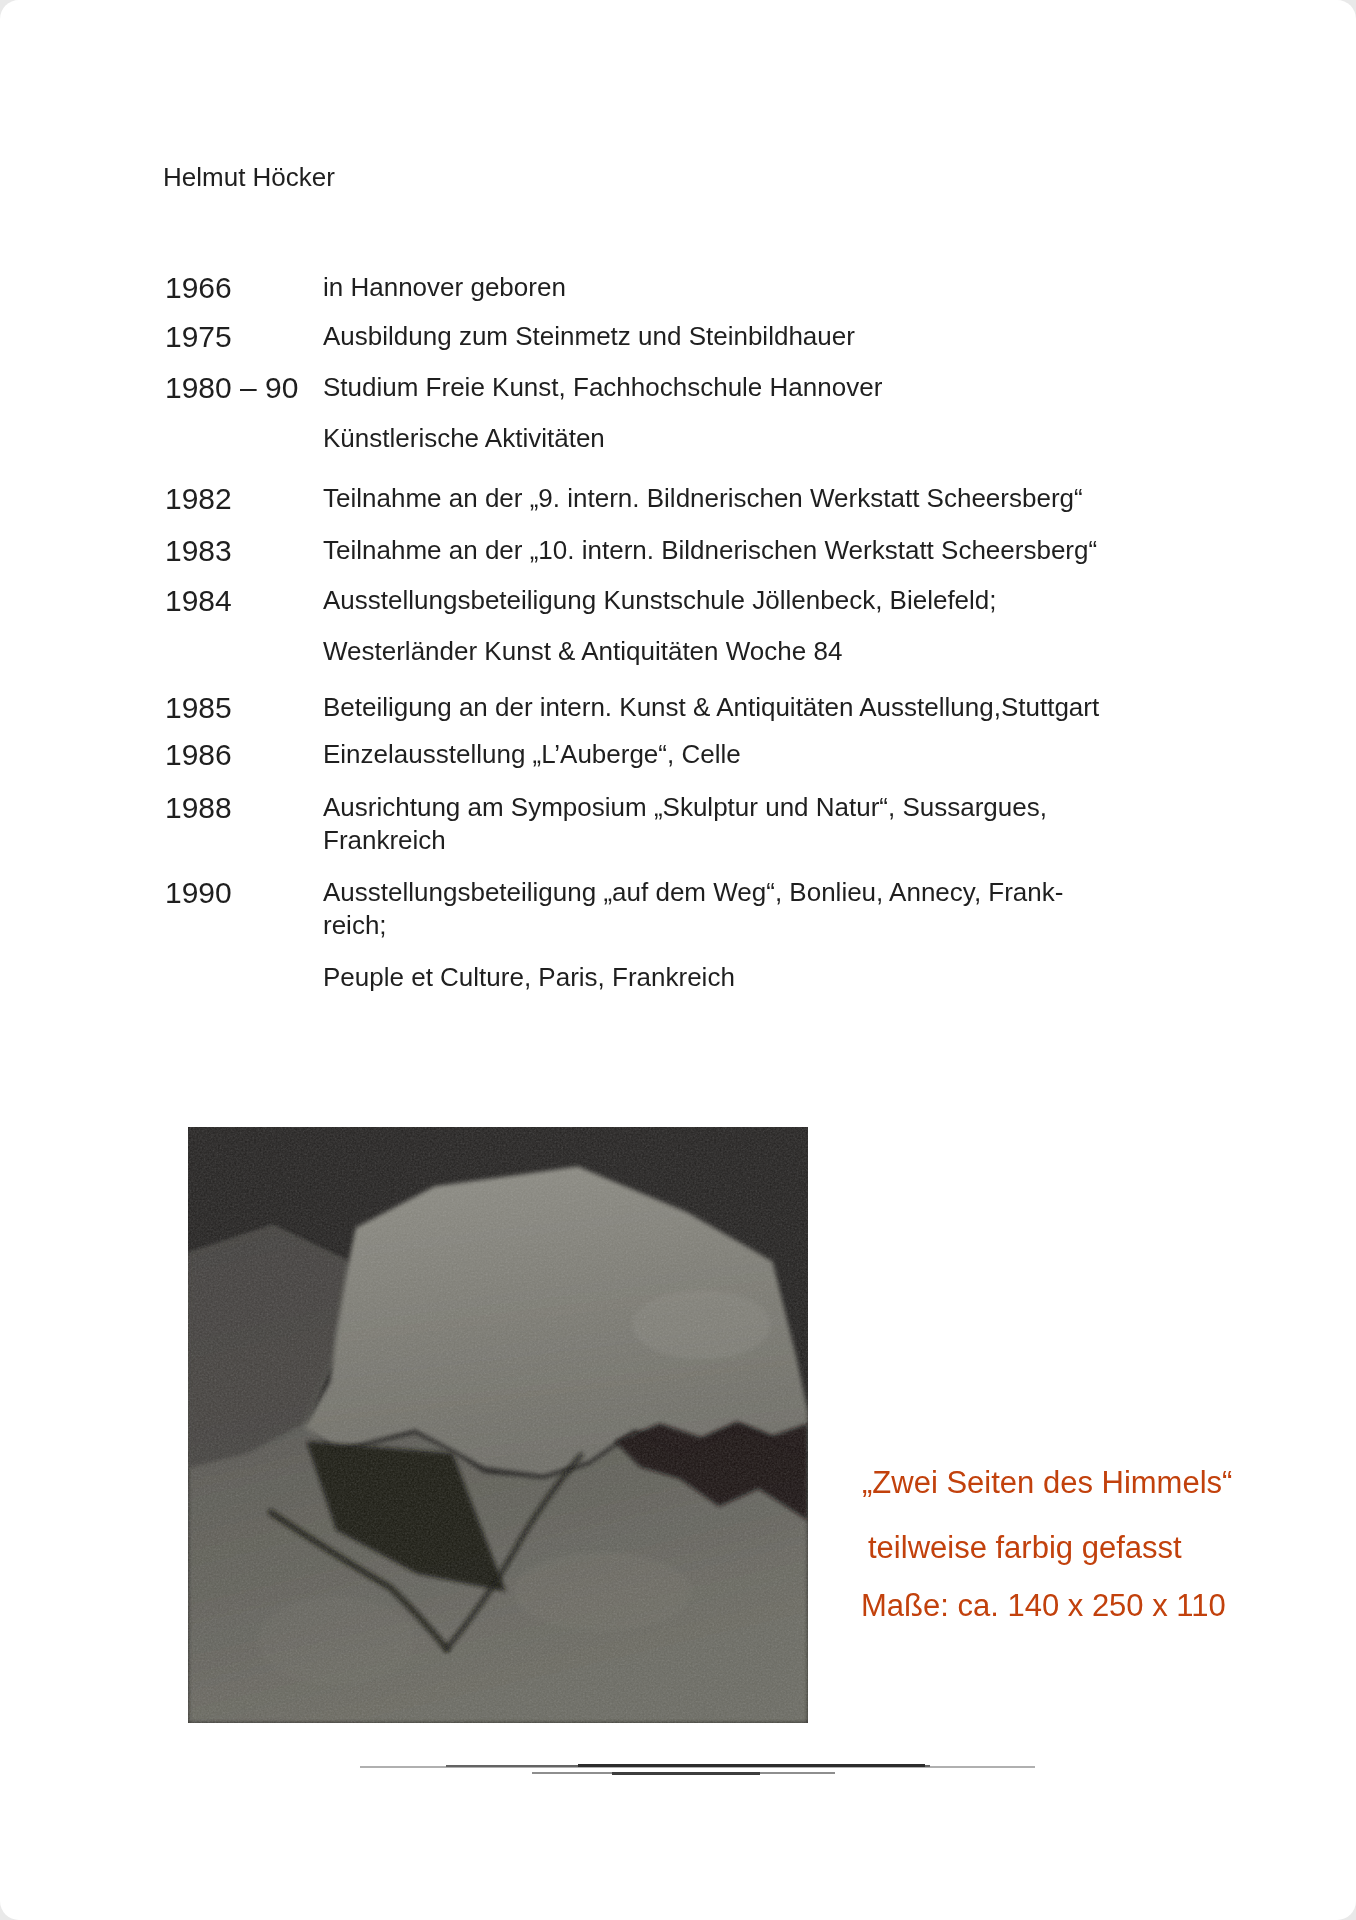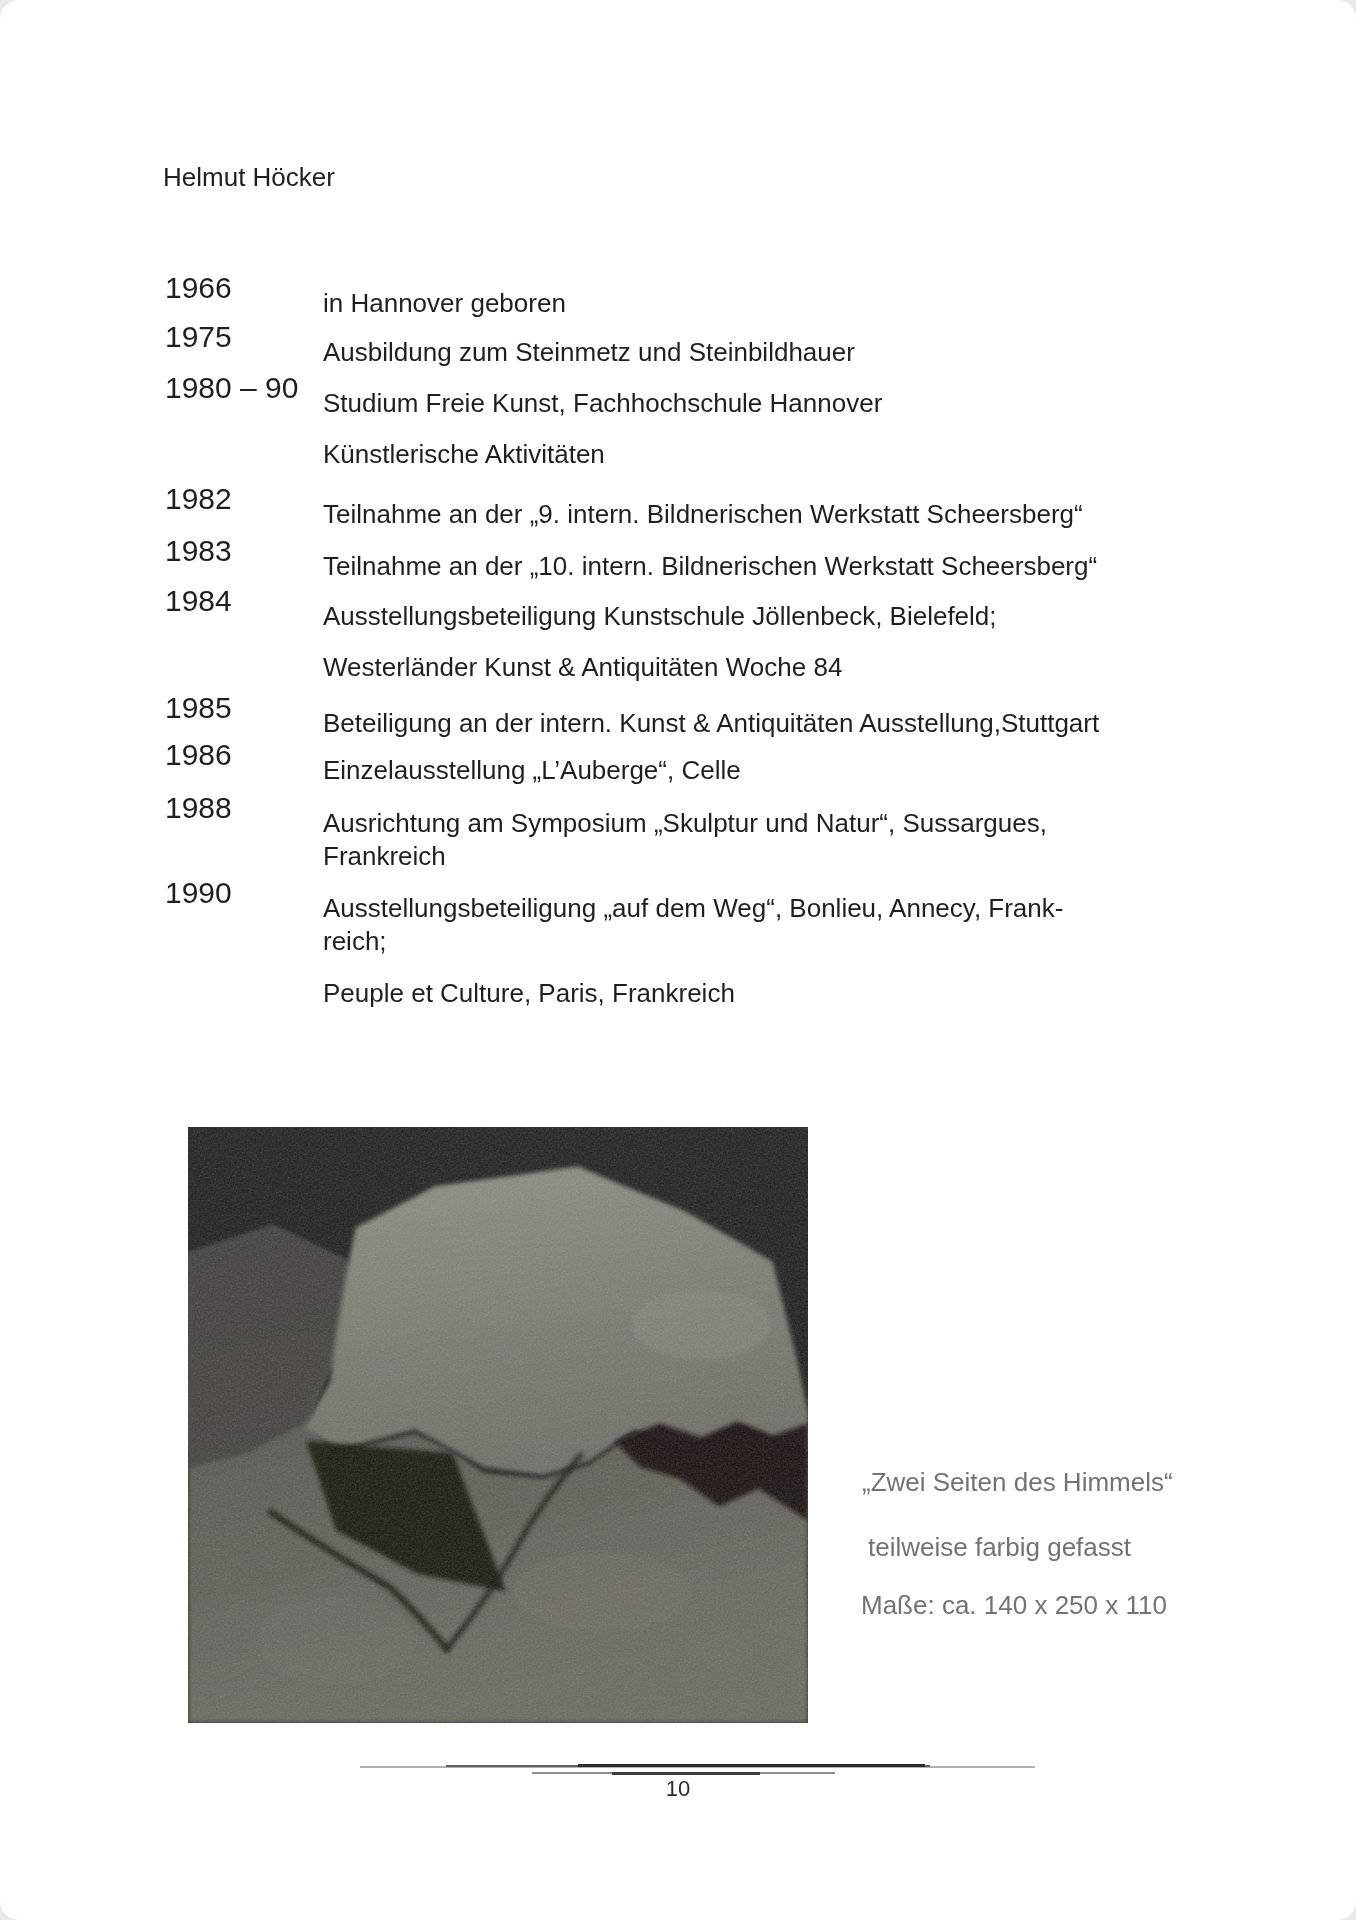--- a/index.html
+++ b/index.html
@@ -15,29 +15,29 @@
   .doc-title{
     position:absolute;left:163px;top:161px;
     font-size:26px;line-height:33px;white-space:pre;
   }
   .row{position:absolute;left:0;width:1356px;}
   .row .yr{
     position:absolute;left:165px;top:0;
     font-size:30px;line-height:33px;white-space:pre;
   }
   .row .tx{
-    position:absolute;left:323px;top:16px;width:900px;
+    position:absolute;left:323px;top:0;width:900px;
     font-size:26px;line-height:33px;white-space:pre-line;
   }
   .photo{
     position:absolute;left:188px;top:1127px;width:620px;height:596px;
     display:block;
   }
   .cap{
-    position:absolute;font-size:26px;line-height:33px;white-space:pre;color:#737373;
+    position:absolute;font-size:31px;line-height:33px;white-space:pre;color:#c2410c;
   }
   .artifact{position:absolute;font-size:0;line-height:0;}
   .pagenum{
     position:absolute;left:0;top:1776px;width:1356px;
     text-align:center;font-size:22px;line-height:26px;color:#2a2a2a;
   }
 </style>
 </head>
 <body>
 
@@ -152,15 +152,14 @@
   <div class="cap" style="left:862px;top:1466px">„Zwei Seiten des Himmels“</div>
   <div class="cap" style="left:868px;top:1531px">teilweise farbig gefasst</div>
   <div class="cap" style="left:861px;top:1589px">Maße: ca. 140 x 250 x 110</div>
 
   <div class="artifact" style="left:360px;top:1766px;width:675px;height:2px;background:#b0b0b0"></div>
   <div class="artifact" style="left:446px;top:1765px;width:484px;height:2px;background:#636363"></div>
   <div class="artifact" style="left:578px;top:1764px;width:347px;height:3px;background:#2c2c2c"></div>
   <div class="artifact" style="left:532px;top:1772px;width:303px;height:2px;background:#8e8e8e"></div>
   <div class="artifact" style="left:612px;top:1772px;width:148px;height:3px;background:#3d3d3d"></div>
 
-  <div class="pagenum">10</div>
 
 </div>
 
 </body></html>

